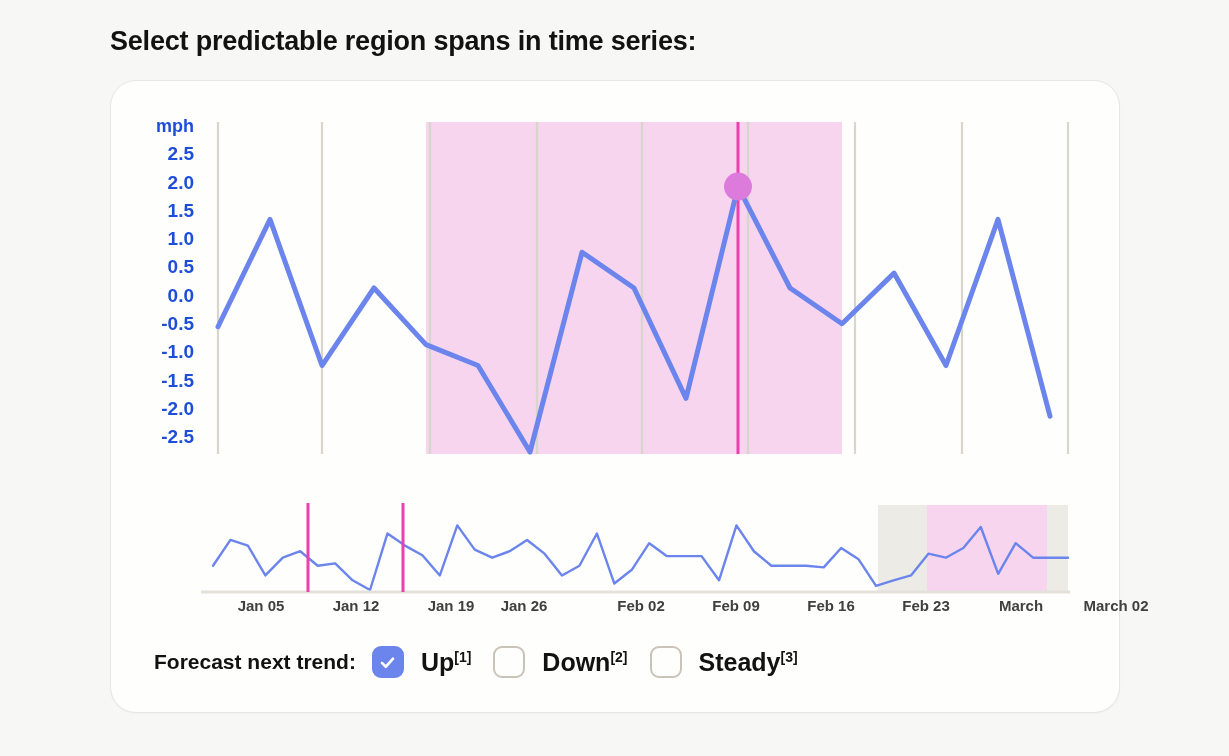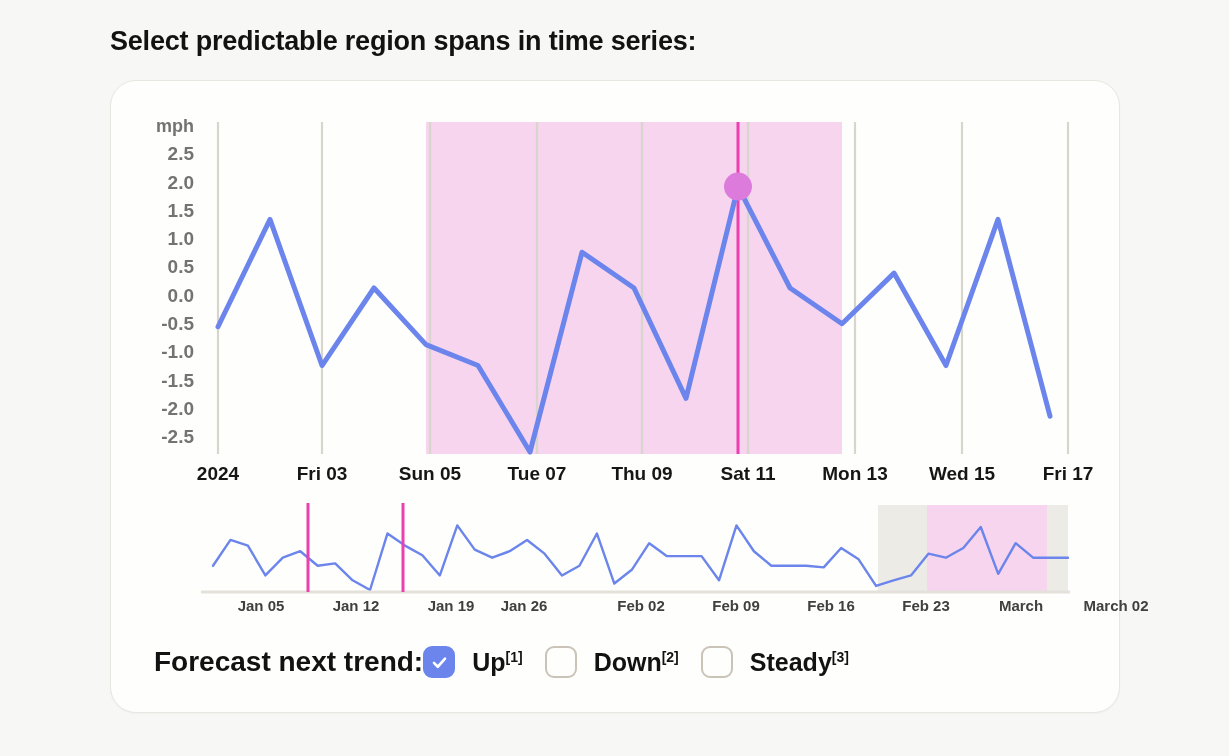--- a/index.html
+++ b/index.html
@@ -48,21 +48,21 @@
 
   
   .ylabels {
     position: absolute;
     left: 132px;
     top: 116px;
     width: 62px;
     text-align: right;
     font-size: 19px;
     font-weight: 700;
-    color: #737373;
+    color: #1d4ed8;
   }
   .ylabels div {
     height: 28.3px;
     line-height: 20px;
   }
   .ylabels div.unit { font-weight: 600; font-size: 18px; }
 
   
   .xlabels {
     position: absolute;
@@ -101,23 +101,24 @@
   
   .controls {
     position: absolute;
     left: 154px;
     top: 646px;
     display: flex;
     align-items: center;
     gap: 0px;
   }
   .controls-label {
-    font-size: 28px;
+    font-size: 21px;
     font-weight: 700;
     color: #121212;
+    margin-right: 16px;
     white-space: nowrap;
   }
   .opt {
     display: flex;
     align-items: center;
     gap: 17px;
     margin-right: 22px;
   }
   .box {
     width: 32px; height: 32px;
@@ -191,31 +192,20 @@
       <div>1.0</div>
       <div>0.5</div>
       <div>0.0</div>
       <div>-0.5</div>
       <div>-1.0</div>
       <div>-1.5</div>
       <div>-2.0</div>
       <div>-2.5</div>
     </div>
 
-  <div class="xlabels" id="xlabels">
-      <span style="left: 218px;">2024</span>
-      <span style="left: 322px;">Fri 03</span>
-      <span style="left: 430px;">Sun 05</span>
-      <span style="left: 537px;">Tue 07</span>
-      <span style="left: 642px;">Thu 09</span>
-      <span style="left: 748px;">Sat 11</span>
-      <span style="left: 855px;">Mon 13</span>
-      <span style="left: 962px;">Wed 15</span>
-      <span style="left: 1068px;">Fri 17</span>
-    </div>
 
   <div class="mini-xlabels" id="minixlabels">
       <span style="left: 213px;">Jan 05</span>
       <span style="left: 308px;">Jan 12</span>
       <span style="left: 403px;">Jan 19</span>
       <span style="left: 476px;">Jan 26</span>
       <span style="left: 593px;">Feb 02</span>
       <span style="left: 688px;">Feb 09</span>
       <span style="left: 783px;">Feb 16</span>
       <span style="left: 878px;">Feb 23</span>

